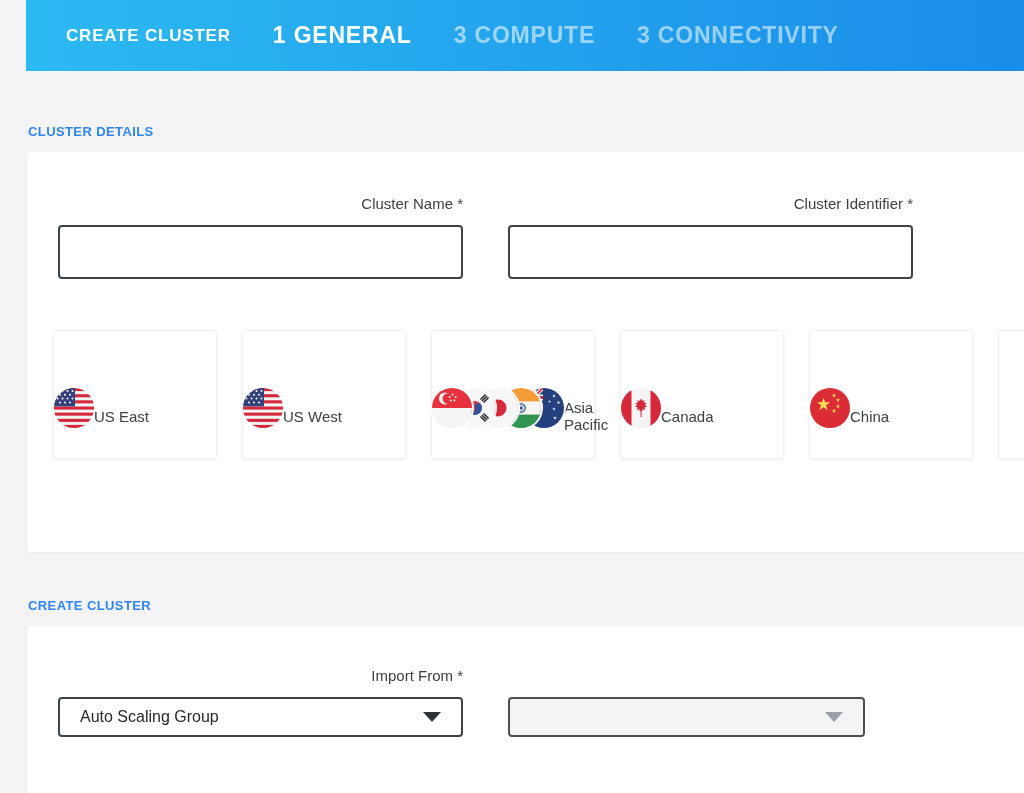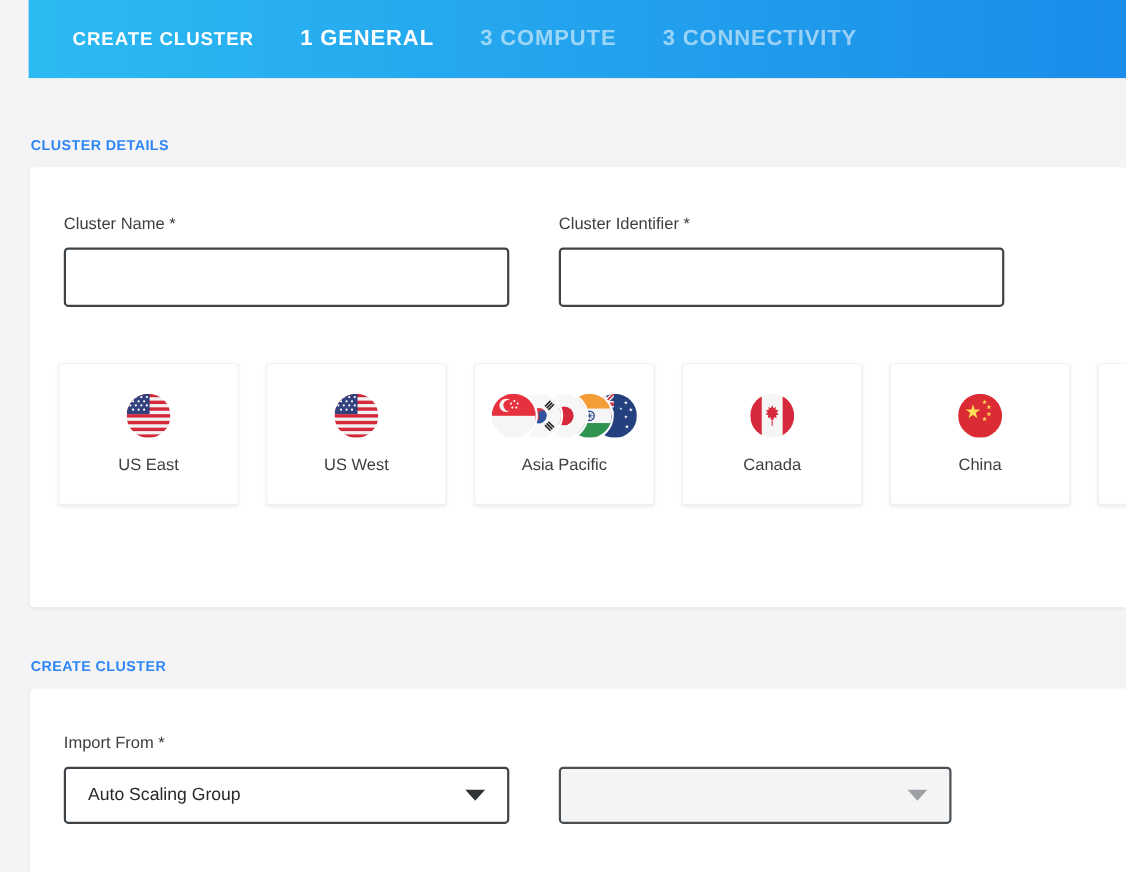--- a/index.html
+++ b/index.html
@@ -14,21 +14,21 @@
     height:71px;
     background:linear-gradient(90deg,#2cbaf2 0%,#1a8ce9 100%);
     display:flex;align-items:center;
     padding-left:40px;gap:42px;margin-left:26px;
   }
   .wizard-title{
     color:#ffffff;font-weight:700;font-size:17px;letter-spacing:.8px;
     white-space:nowrap;
   }
   .step{
-    font-weight:700;font-size:20px;letter-spacing:.8px;
+    font-weight:700;font-size:23px;letter-spacing:.8px;
     color:rgba(255,255,255,.55);cursor:pointer;white-space:nowrap;
   }
   .step.active{color:#ffffff;}
   
   .section-heading{
     color:#2e86f4;font-weight:700;font-size:13px;letter-spacing:.4px;
     margin:0 0 13px 28px;
   }
   .heading-details{margin-top:53px;}
   .heading-import{margin-top:46px;}
@@ -37,54 +37,54 @@
     background:#ffffff;border-radius:4px 0 0 4px;
     box-shadow:0 1px 3px rgba(0,0,0,.06);
     box-sizing:border-box;
   }
   .card.details{height:400px;padding:43px 0 0 31px;overflow:visible;}
   .card.import{height:190px;padding:41px 0 0 31px;}
   
   .form-row{display:flex;gap:45px;align-items:flex-end;}
   .field{width:405px;}
   .field-label{
-    display:block;font-size:15px;color:#3c4043;margin-bottom:13px;
+    display:block;font-size:15px;color:#3c4043;margin-bottom:13px;text-align:right;
   }
   .text-input{
     width:100%;height:54px;box-sizing:border-box;
     border:2px solid #3e4347;border-radius:4px;background:#fff;
     font-size:16px;padding:0 14px;color:#222;outline:none;
     font-family:"Liberation Sans", sans-serif;
   }
   
   .regions-row{display:flex;gap:25px;margin-top:51px;margin-left:-5px;}
   .region-card{
     flex:0 0 164px;width:164px;height:129px;box-sizing:border-box;
     background:#fff;border:1px solid #f2f2f2;border-radius:3px;
     box-shadow:0 1px 3px rgba(0,0,0,.07);
-    display:flex;flex-direction:column;align-items:center;
+    display:flex;flex-direction:row;align-items:center;
     padding-top:27px;cursor:pointer;
   }
   .region-label{margin-top:16px;font-size:15px;color:#3c4043;}
   .flag{
     width:40px;height:40px;border-radius:50%;overflow:hidden;
     display:block;position:relative;flex:0 0 40px;
   }
   .flag svg{display:block;}
   .flags-stack{display:flex;}
   .flags-stack .flag{box-shadow:0 0 0 2px #fff;}
   .flags-stack .flag + .flag{margin-left:-17px;}
   .flags-stack .flag:nth-child(1){z-index:5;}
   .flags-stack .flag:nth-child(2){z-index:4;}
   .flags-stack .flag:nth-child(3){z-index:3;}
   .flags-stack .flag:nth-child(4){z-index:2;}
   .flags-stack .flag:nth-child(5){z-index:1;}
   
   .select{
-    width:405px;height:52px;box-sizing:border-box;
+    width:405px;height:40px;box-sizing:border-box;
     border:2px solid #3e4347;border-radius:4px;background:#fff;
     display:flex;align-items:center;justify-content:space-between;
     padding:0 20px;font-size:16px;color:#26282b;cursor:pointer;
   }
   .select.secondary{width:357px;background:#f4f4f5;border-color:#4a4f54;}
   .caret{
     width:0;height:0;
     border-left:9px solid transparent;border-right:9px solid transparent;
     border-top:10px solid #2f3337;
   }

